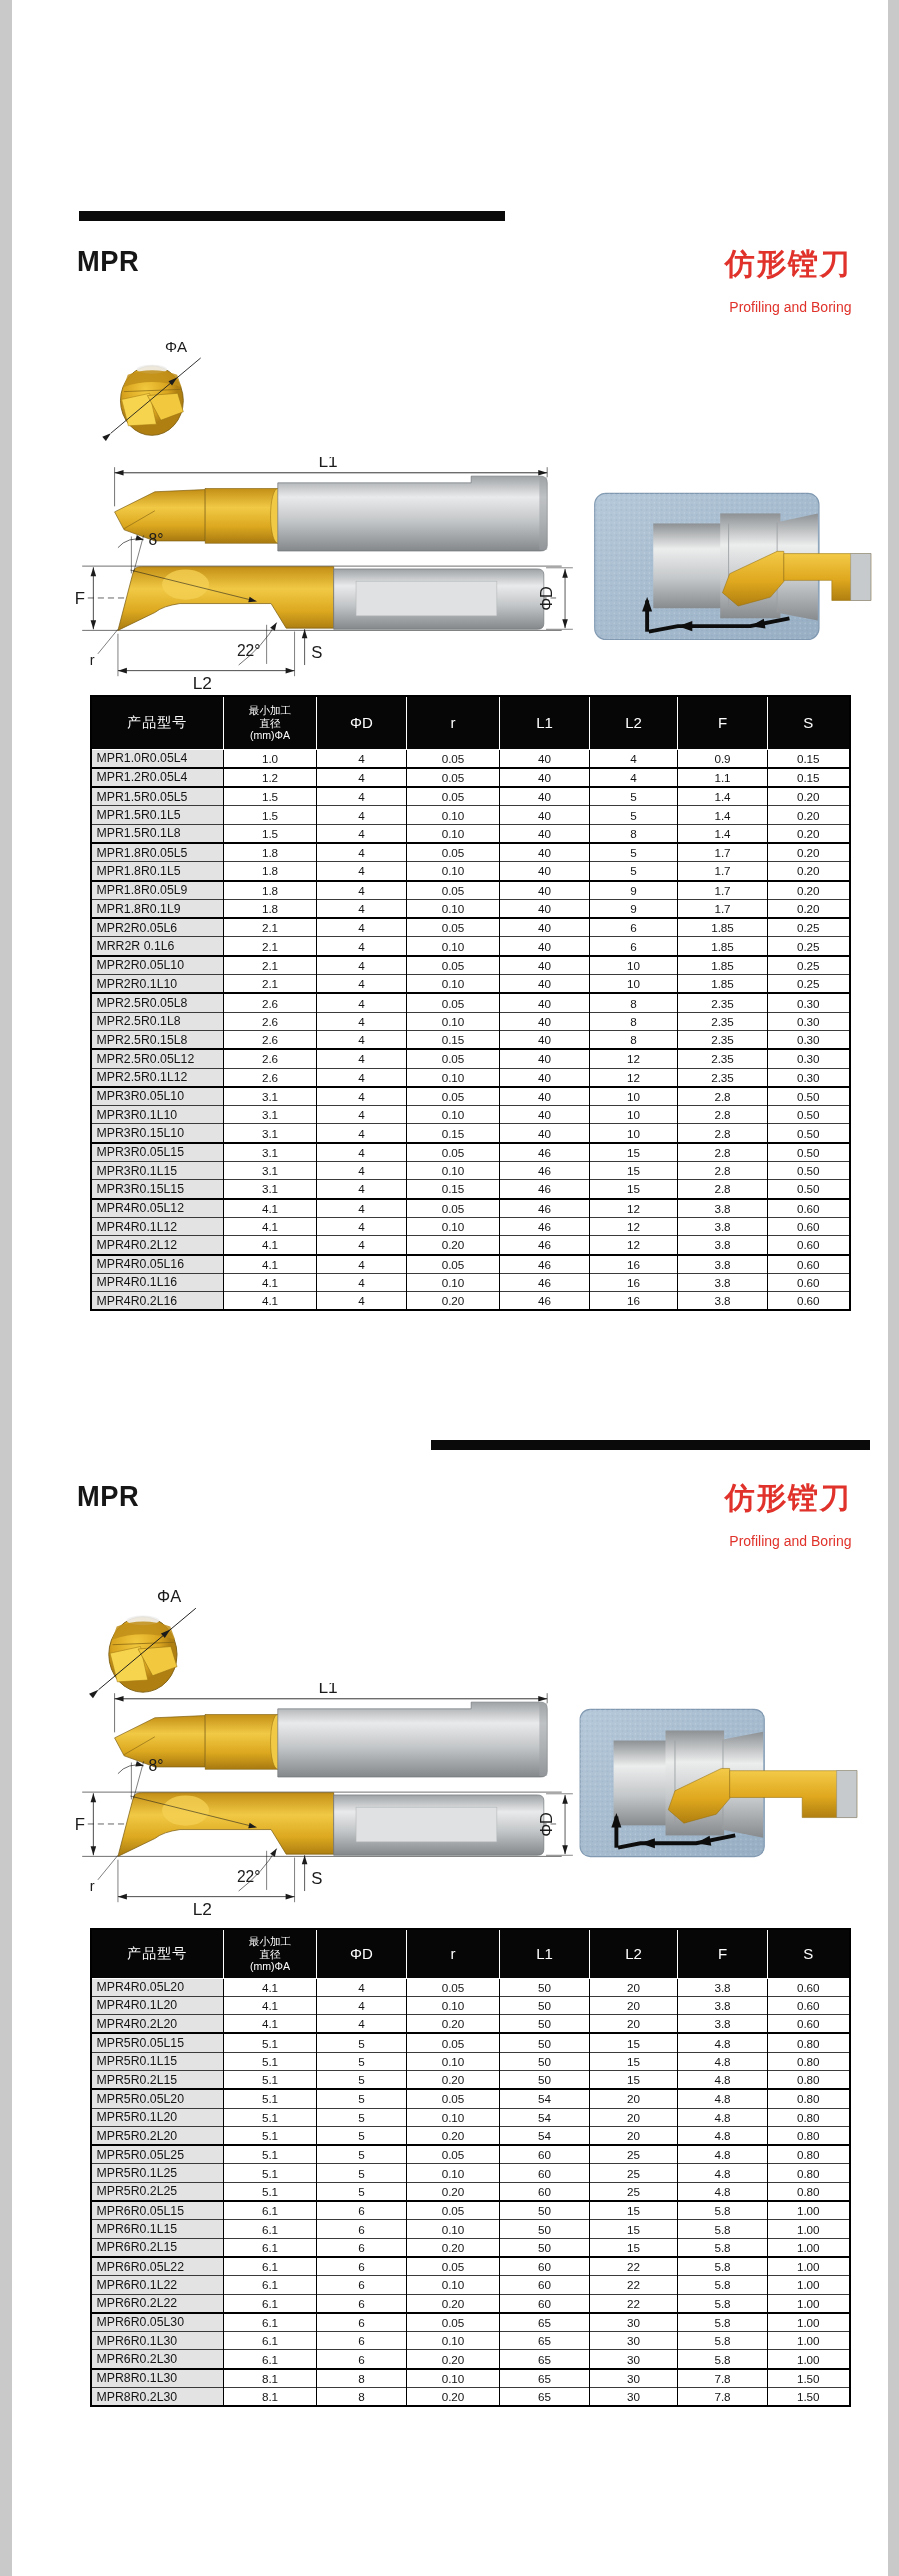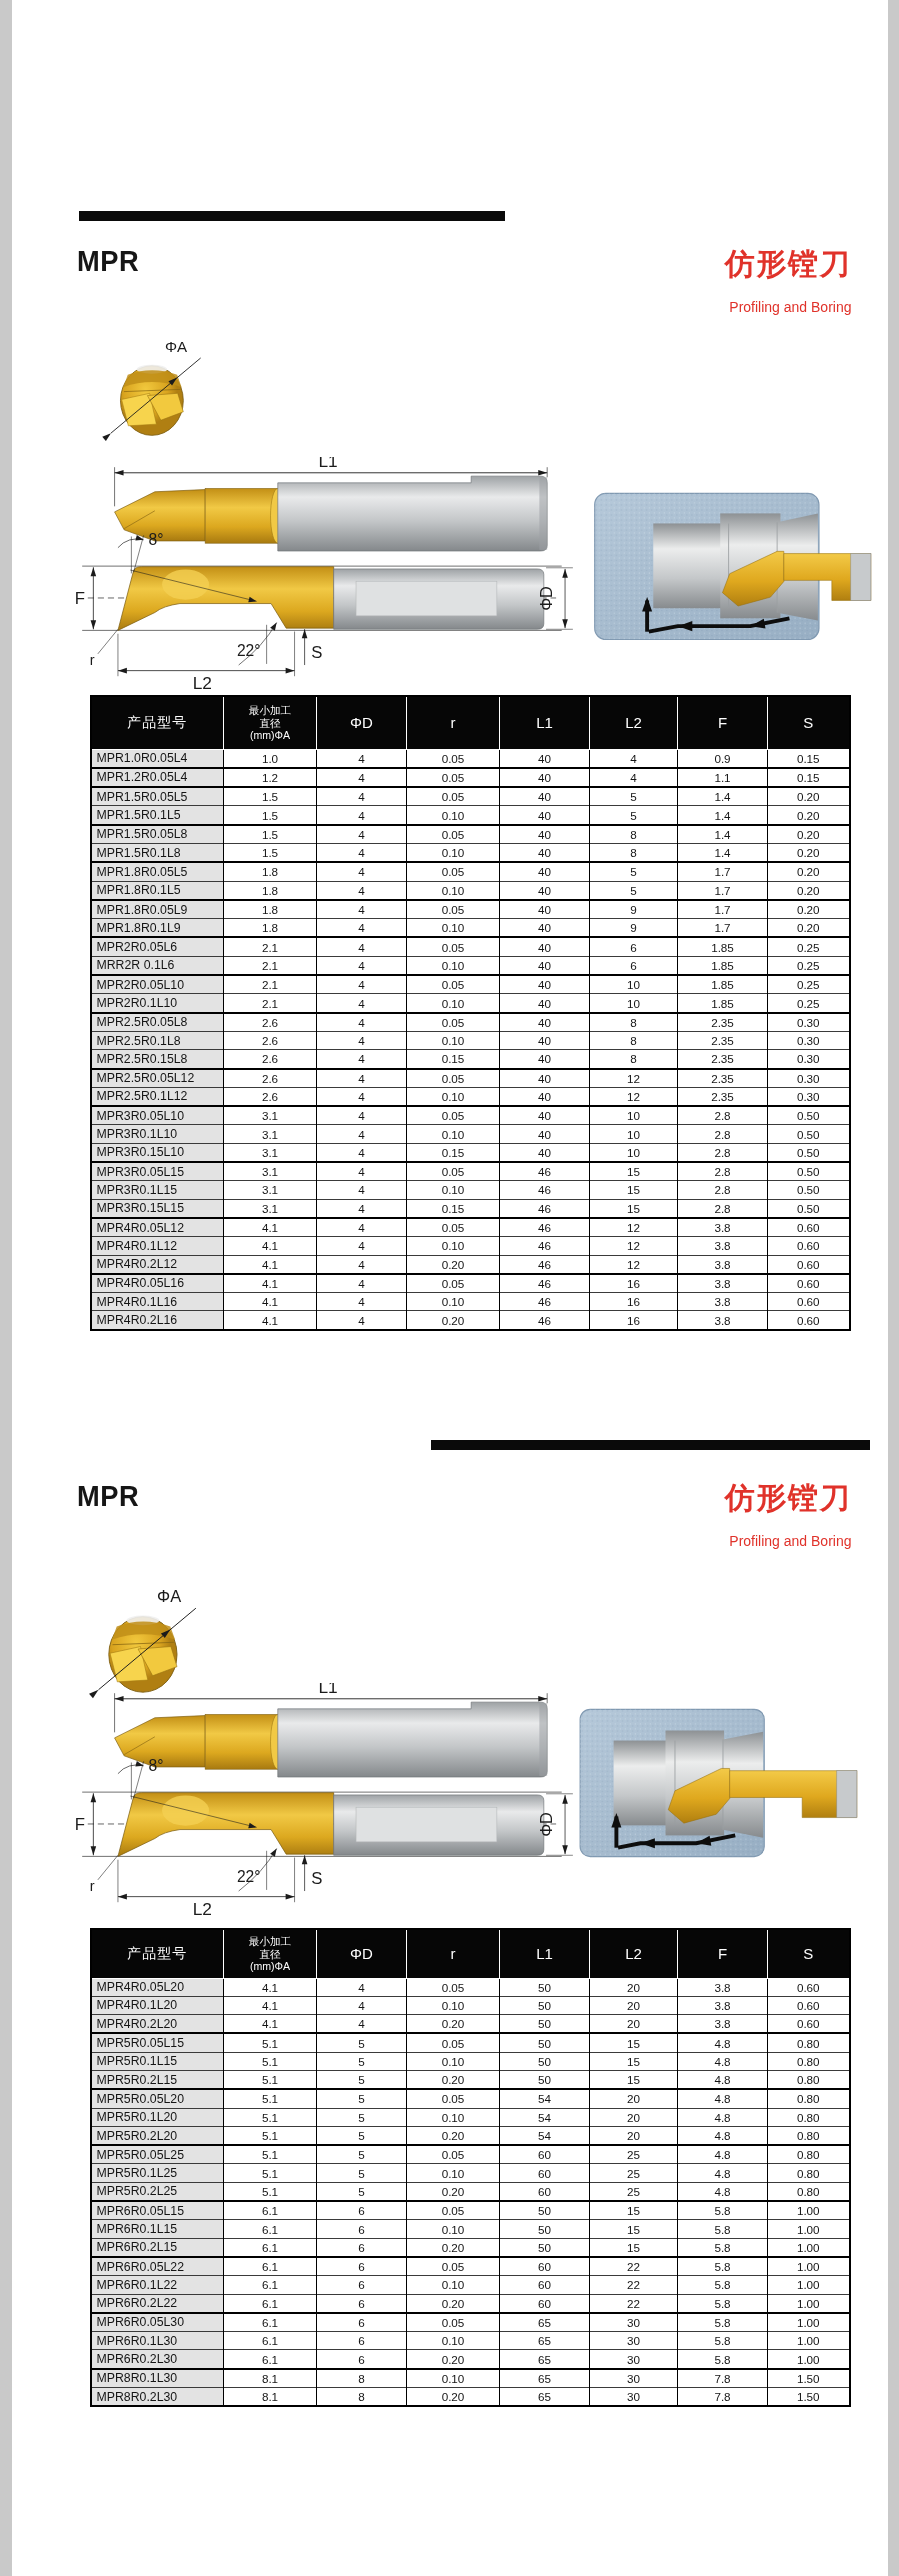--- a/index.html
+++ b/index.html
@@ -255,30 +255,20 @@
           <td>1.4</td>
           <td>0.20</td>
         </tr>
         <tr>
           <td class="model">MPR1.5R0.1L5</td>
           <td>1.5</td>
           <td>4</td>
           <td>0.10</td>
           <td>40</td>
           <td>5</td>
-          <td>1.4</td>
-          <td>0.20</td>
-        </tr>
-        <tr class="gs">
-          <td class="model">MPR1.5R0.05L8</td>
-          <td>1.5</td>
-          <td>4</td>
-          <td>0.05</td>
-          <td>40</td>
-          <td>8</td>
           <td>1.4</td>
           <td>0.20</td>
         </tr>
         <tr>
           <td class="model">MPR1.5R0.1L8</td>
           <td>1.5</td>
           <td>4</td>
           <td>0.10</td>
           <td>40</td>
           <td>8</td>

